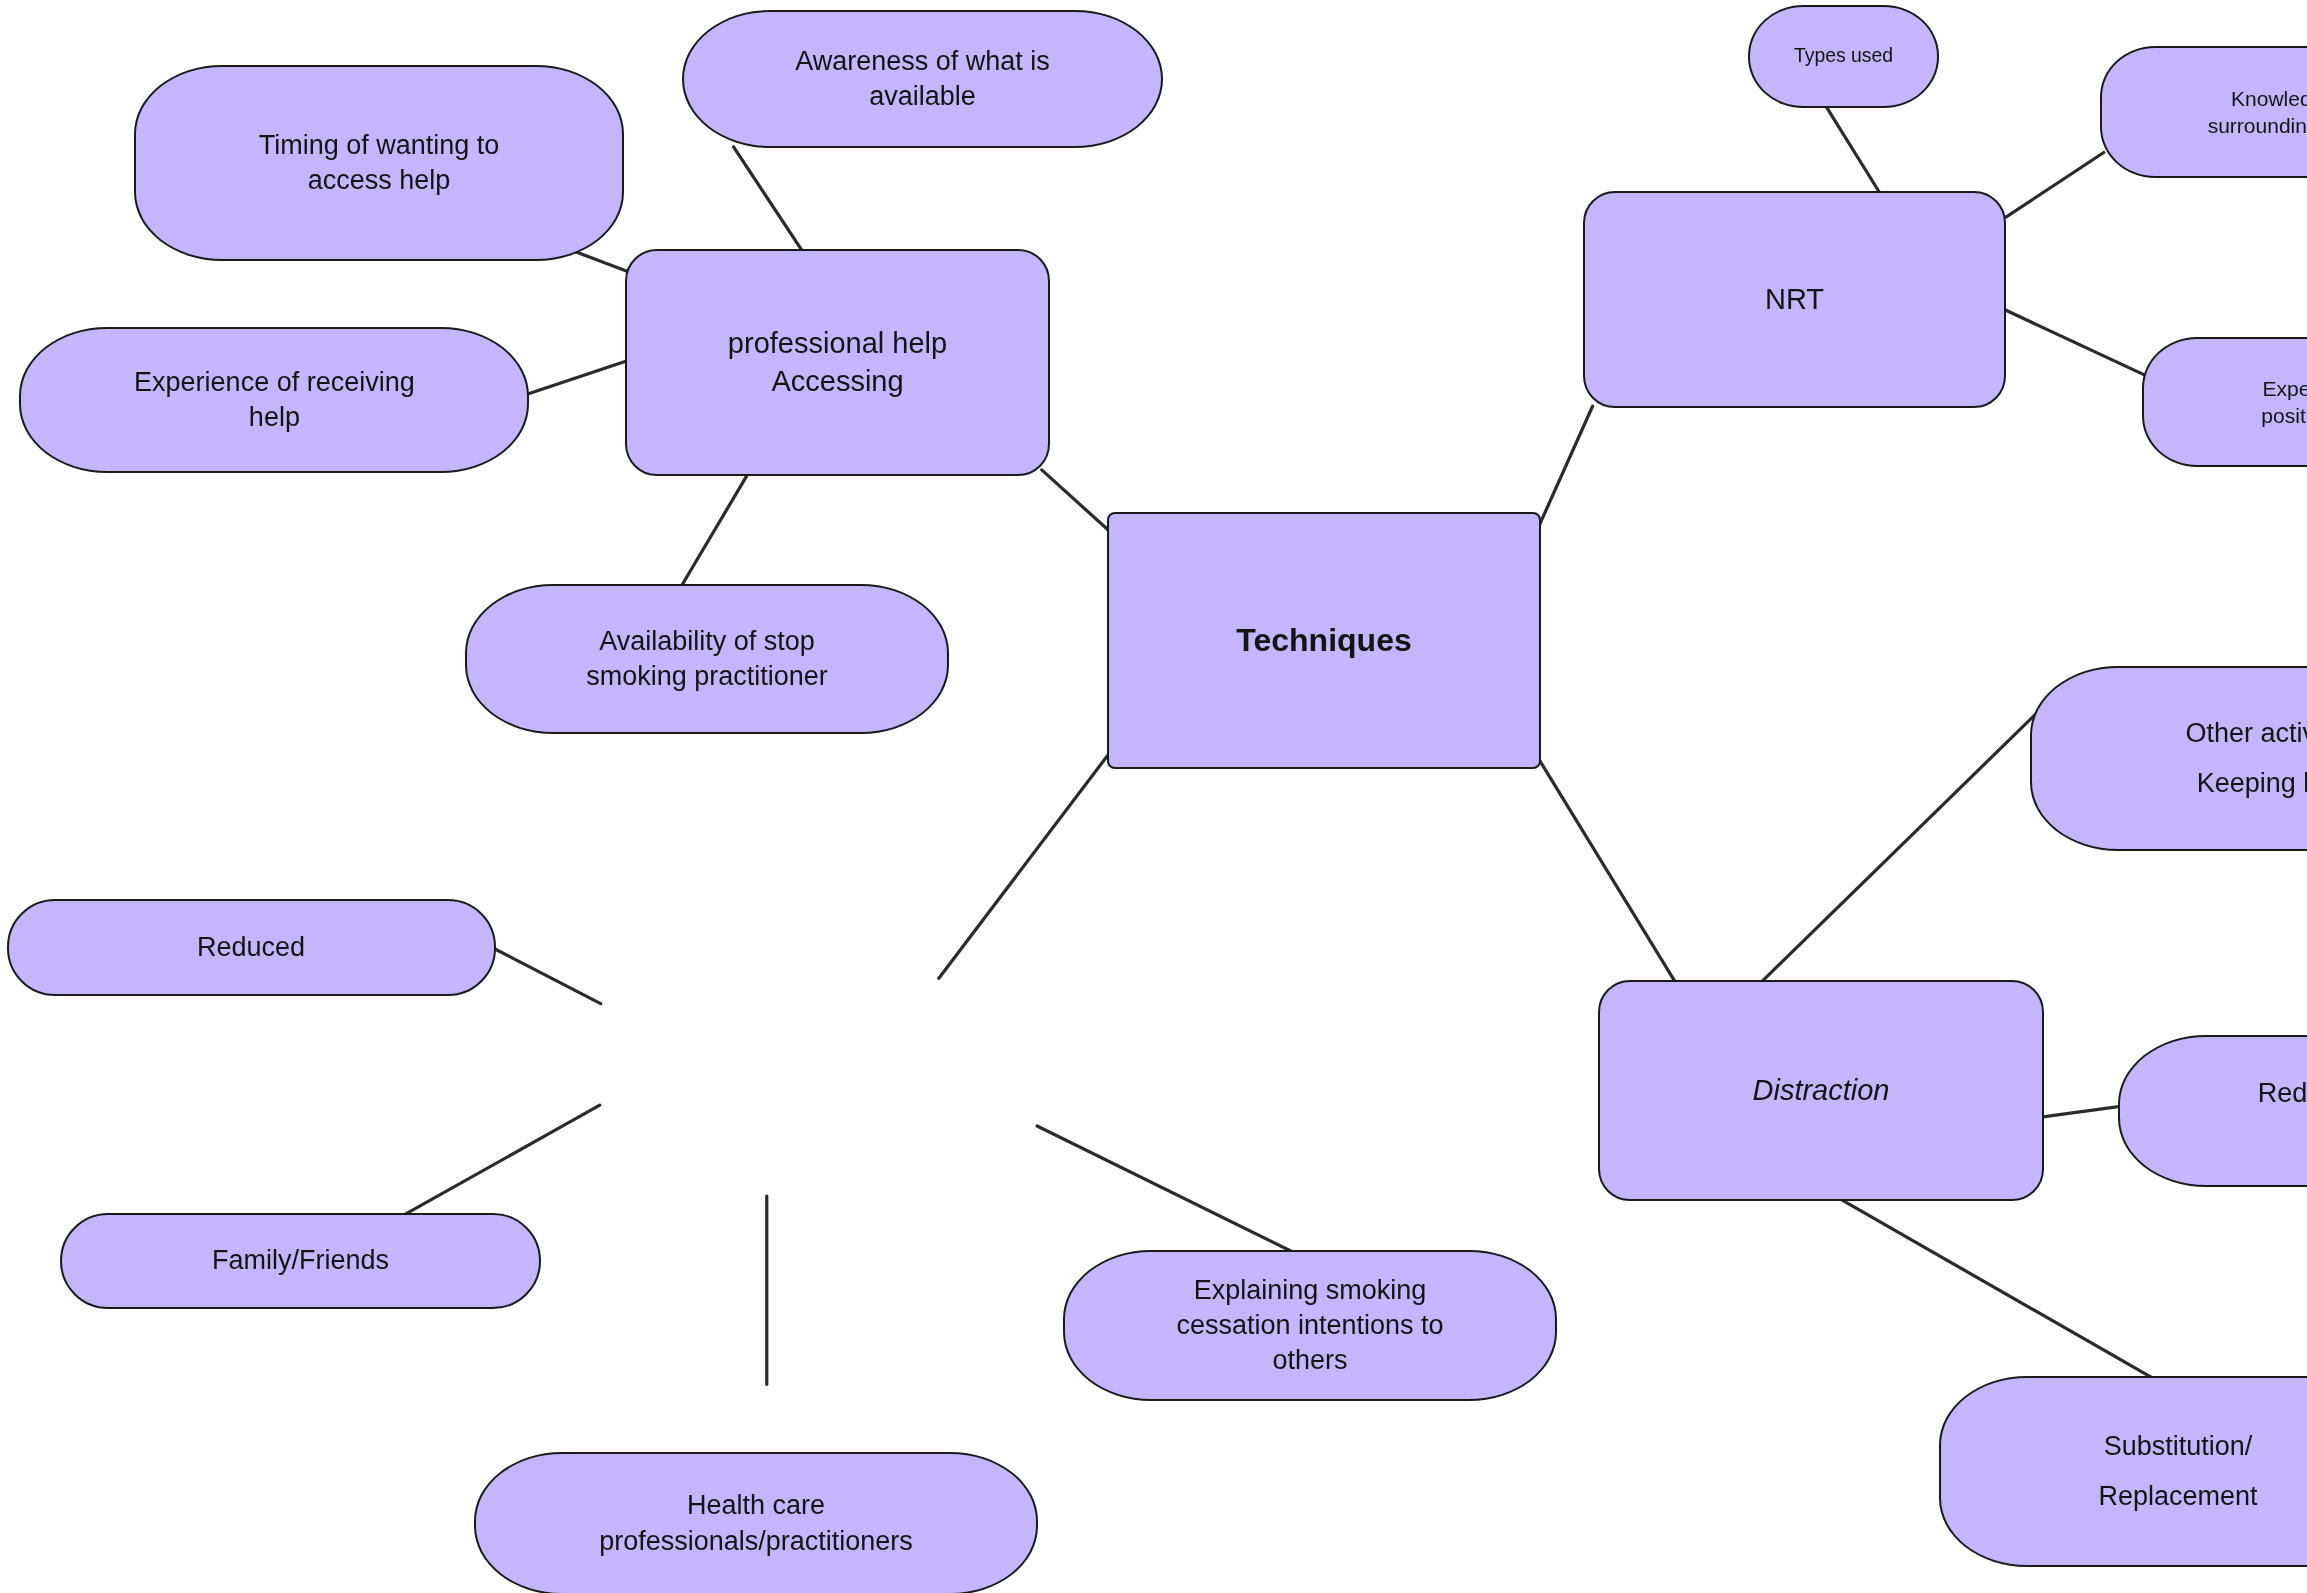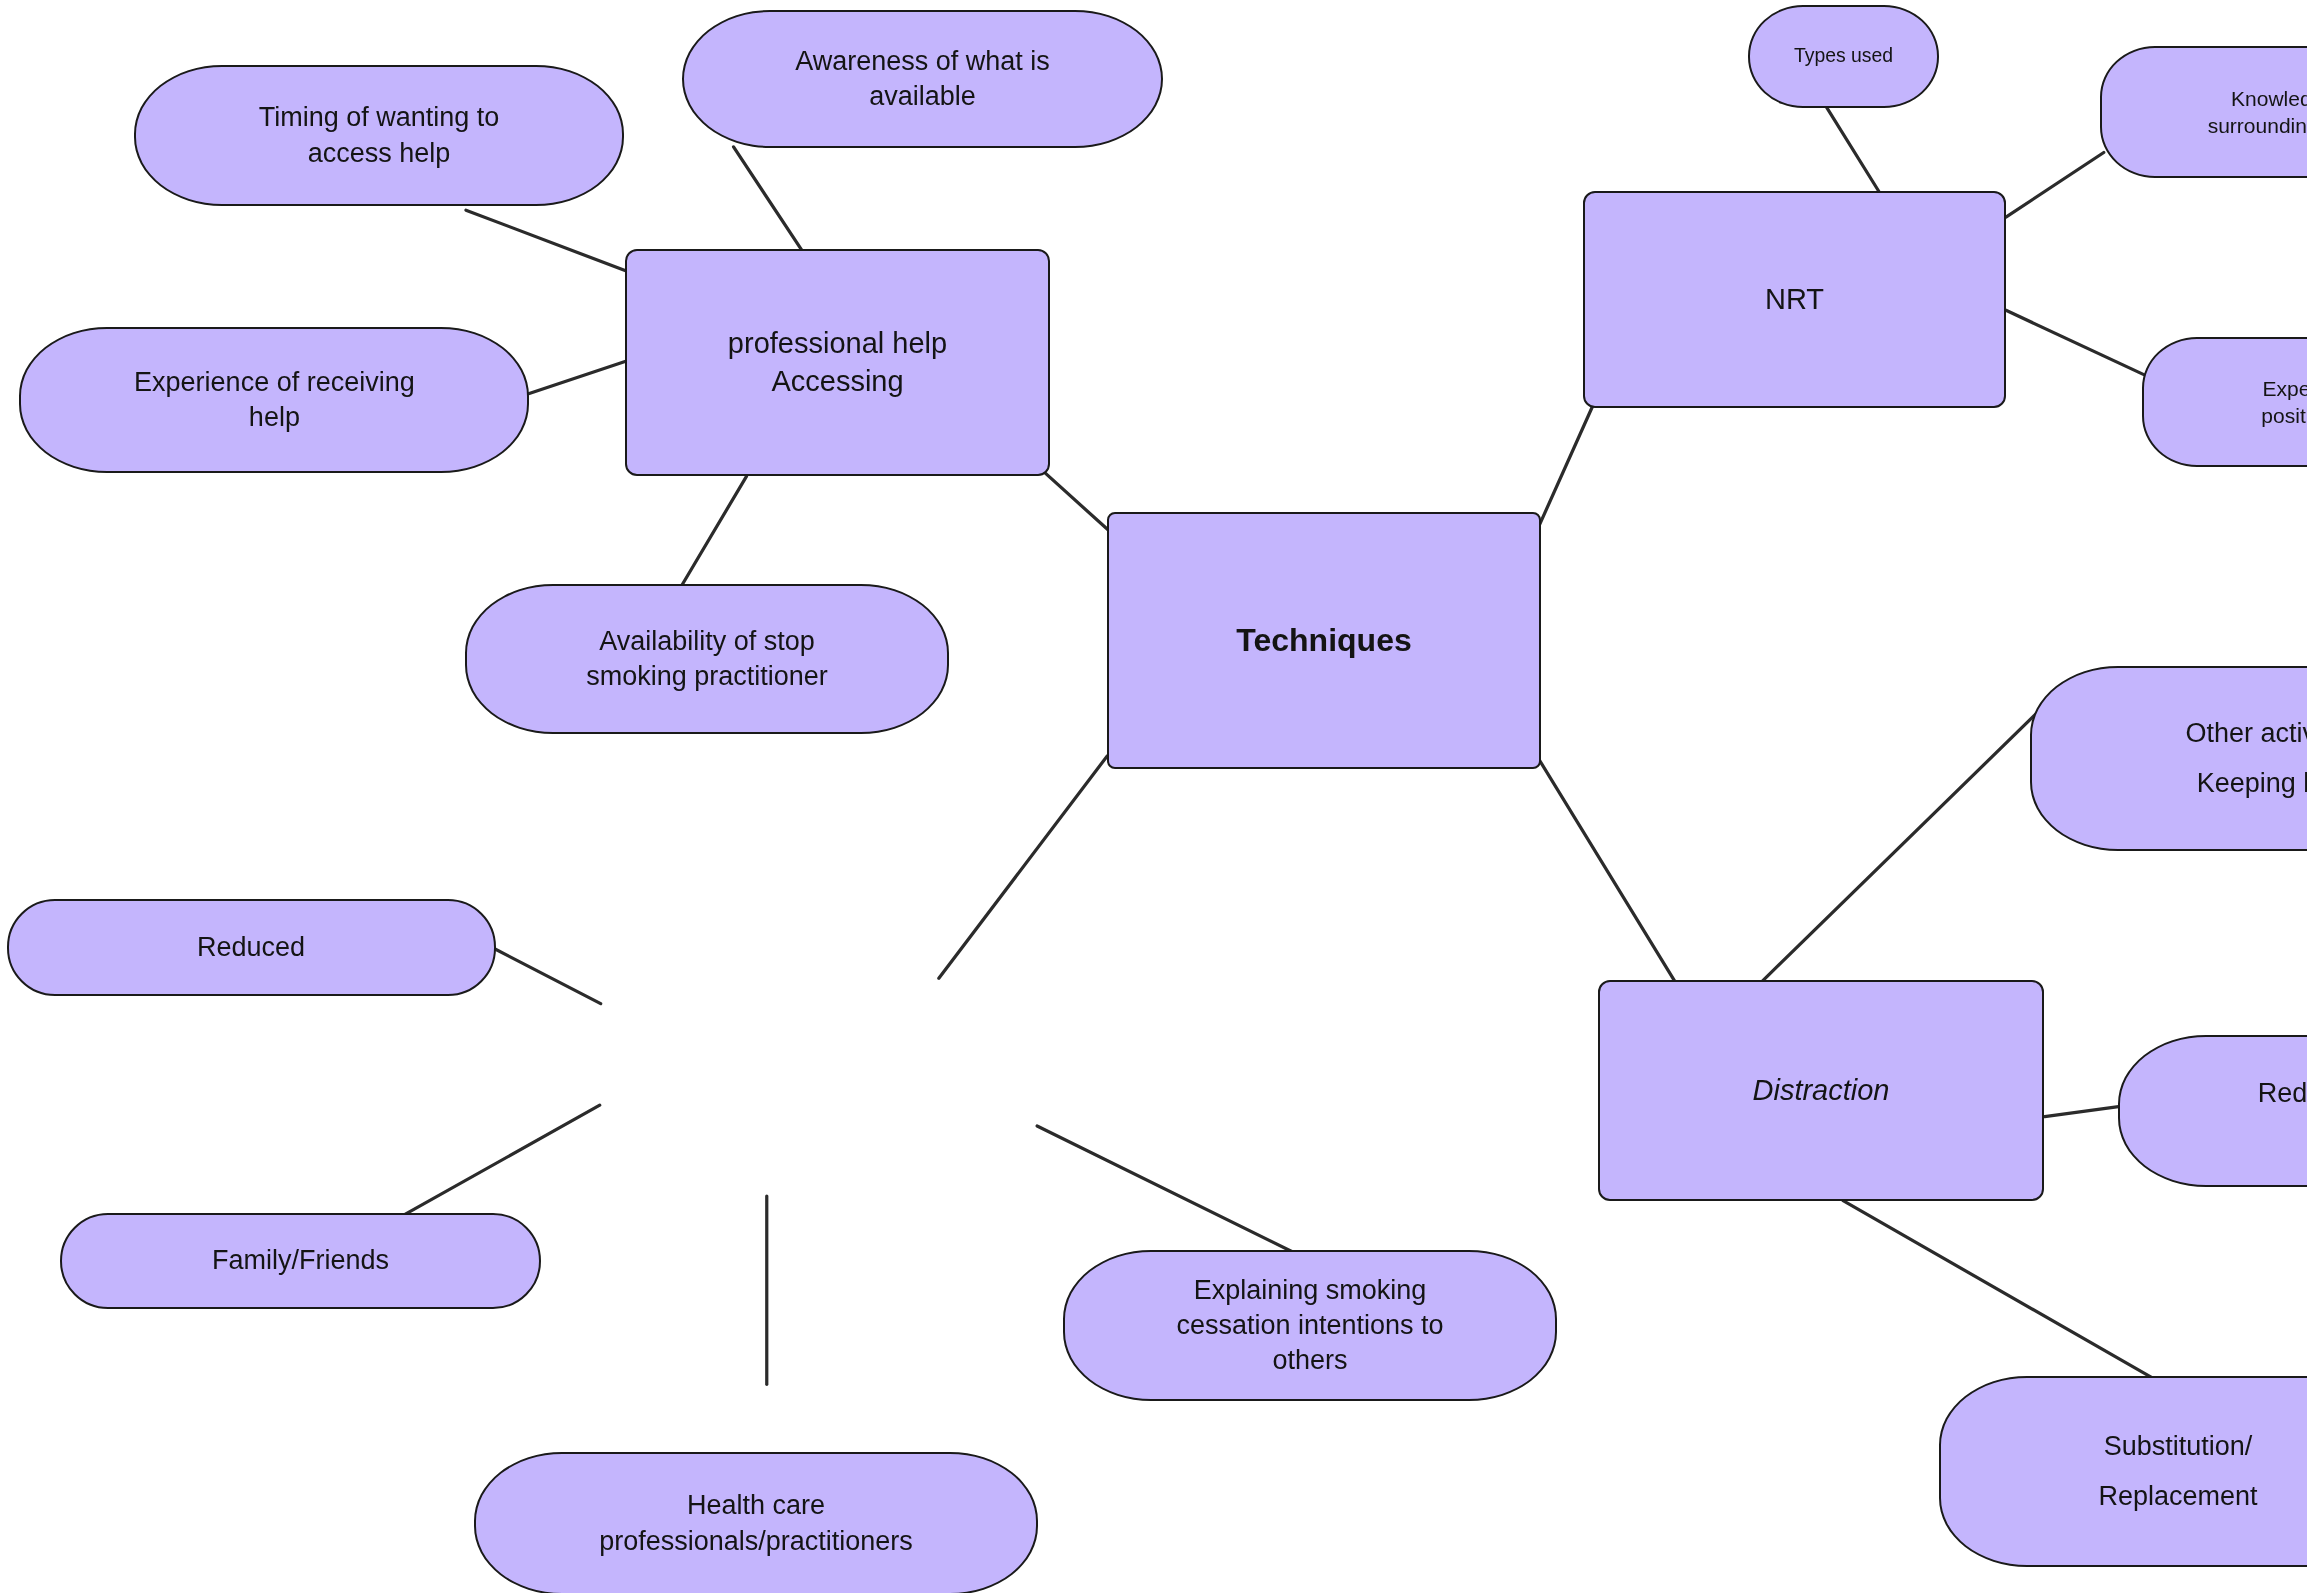--- a/index.html
+++ b/index.html
@@ -33,21 +33,21 @@
     text-align: center;
     background: #c4b5fd;
     border: 2.8px solid #1a1a1a;
     color: #141414;
     padding: 12px 12px;
     line-height: 1.30;
     z-index: 2;
   }
   
   .node.branch {
-    border-radius: 12px;
+    border-radius: 32px;
     font-size: 29px;
   }
   .node.central {
     border-radius: 8px;
     font-size: 32px;
     font-weight: bold;
   }
   
   .node.leaf {
     border-radius: 88px / 69px;
@@ -97,21 +97,21 @@
       <line x1="1300" y1="2395" x2="870" y2="2636"></line>
       <line x1="1662" y1="2592" x2="1662" y2="3000"></line>
       <line x1="2248" y1="2440" x2="2800" y2="2712"></line>
 
       <line x1="3820" y1="2126" x2="4420" y2="1540"></line>
       <line x1="4432" y1="2420" x2="4592" y2="2398"></line>
       <line x1="3995" y1="2602" x2="4672" y2="2990"></line>
     </g>
   </svg>
 
-  <div class="node leaf" style="left:134px; top:65px; width:490px; height:141px;">
+  <div class="node leaf" style="left:134px; top:65px; width:490px; height:196px;">
     <span class="label">
       <span class="ln">Timing of wanting to</span>
       <span class="ln">access help</span>
     </span>
   </div>
 
   <div class="node leaf" style="left:682px; top:10px; width:481px; height:138px;">
     <span class="label">
       <span class="ln">Awareness of what is</span>
       <span class="ln">available</span>

